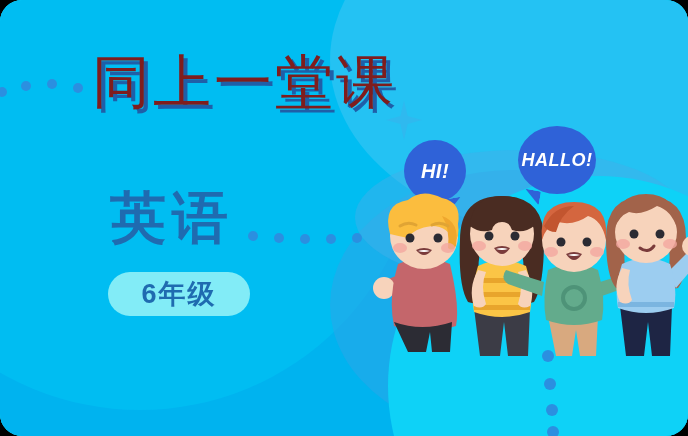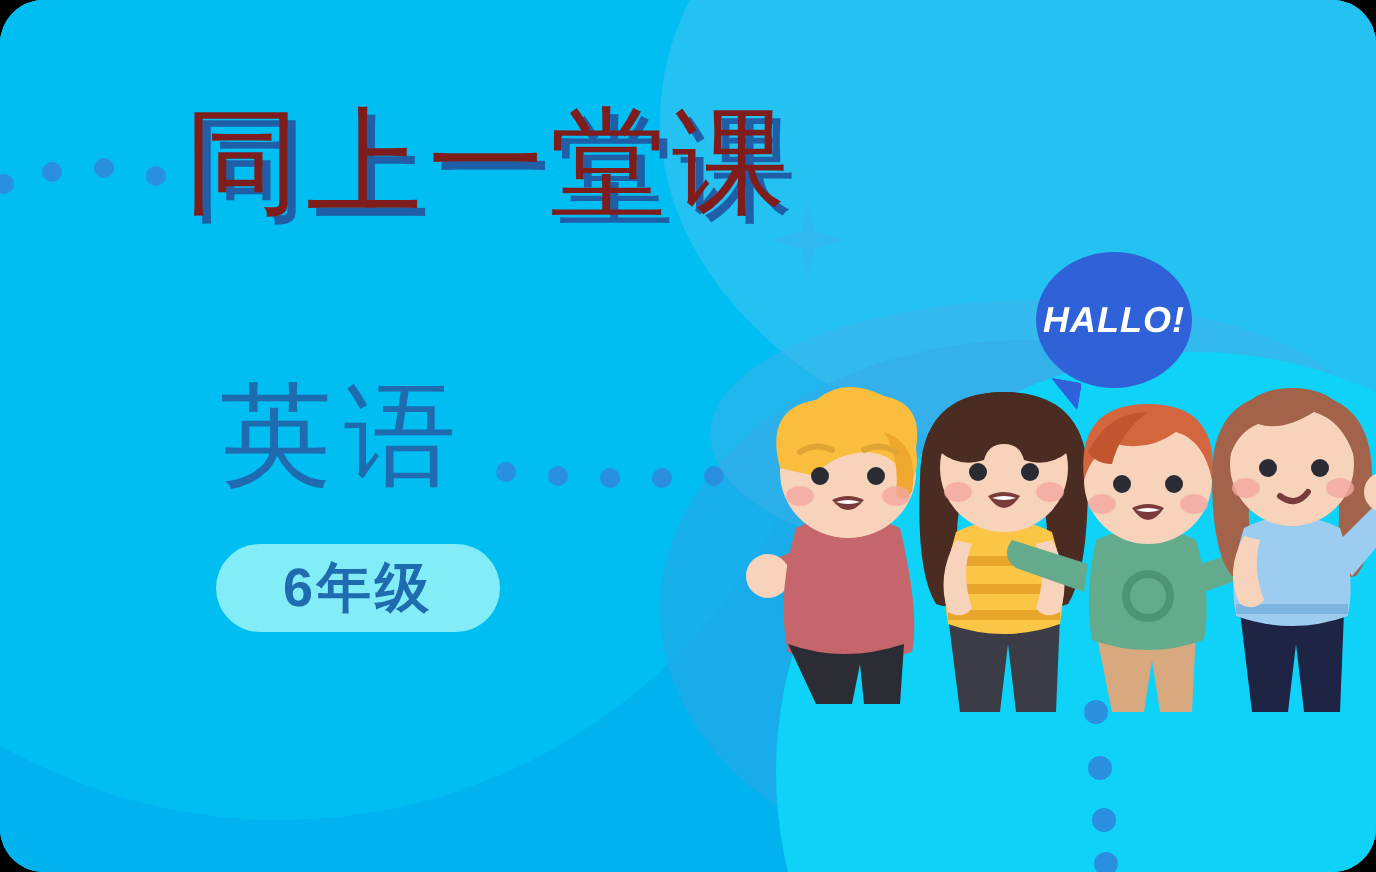--- a/index.html
+++ b/index.html
@@ -61,21 +61,21 @@
     position:absolute;left:52px;top:52px;
     font-size:58px;font-weight:normal;color:#7f1d1d;
     letter-spacing:3px;
     line-height:1.05;
     text-shadow:4px 4px 0 #1f5fa8;
     white-space:nowrap;
     margin-left:40px;
   }
   .subject{
     position:absolute;left:110px;top:190px;
-    font-size:56px;font-weight:normal;color:#1f6bb0;
+    font-size:56px;font-weight:bold;color:#1f6bb0;
     letter-spacing:6px;
     line-height:1;
     white-space:nowrap;
     text-align:center;
   }
   .grade-badge{
     position:absolute;left:108px;top:272px;
     width:142px;height:44px;
     background:#82ecf7;
     border-radius:24px;
@@ -153,20 +153,24 @@
       <span class="dot" style="left: 546px; top: 404px; width: 12px; height: 12px; background: rgb(43, 143, 224);"></span>
       <span class="dot" style="left: 547px; top: 426px; width: 12px; height: 12px; background: rgb(43, 143, 224);"></span>
     </div>
 
   <div class="title">同上一堂课</div>
   <div class="subject">英语</div>
   <div class="grade-badge">
     <span>6年级</span>
   </div>
 
+  <div class="bubble" id="bubble-hi">
+    <span>HI!</span>
+    <i class="tail"></i>
+  </div>
   <div class="bubble" id="bubble-hallo">
     <span>HALLO!</span>
     <i class="tail"></i>
   </div>
 
   <div class="kid" style="left:370px;top:196px;">
     <svg width="110" height="160" viewBox="0 0 110 160">
 
       <path d="M50 70 L16 84 L10 96 L26 100 L56 92 Z" fill="#c4666b"></path>
       <circle cx="14" cy="92" r="11" fill="#f7d3bb"></circle>

